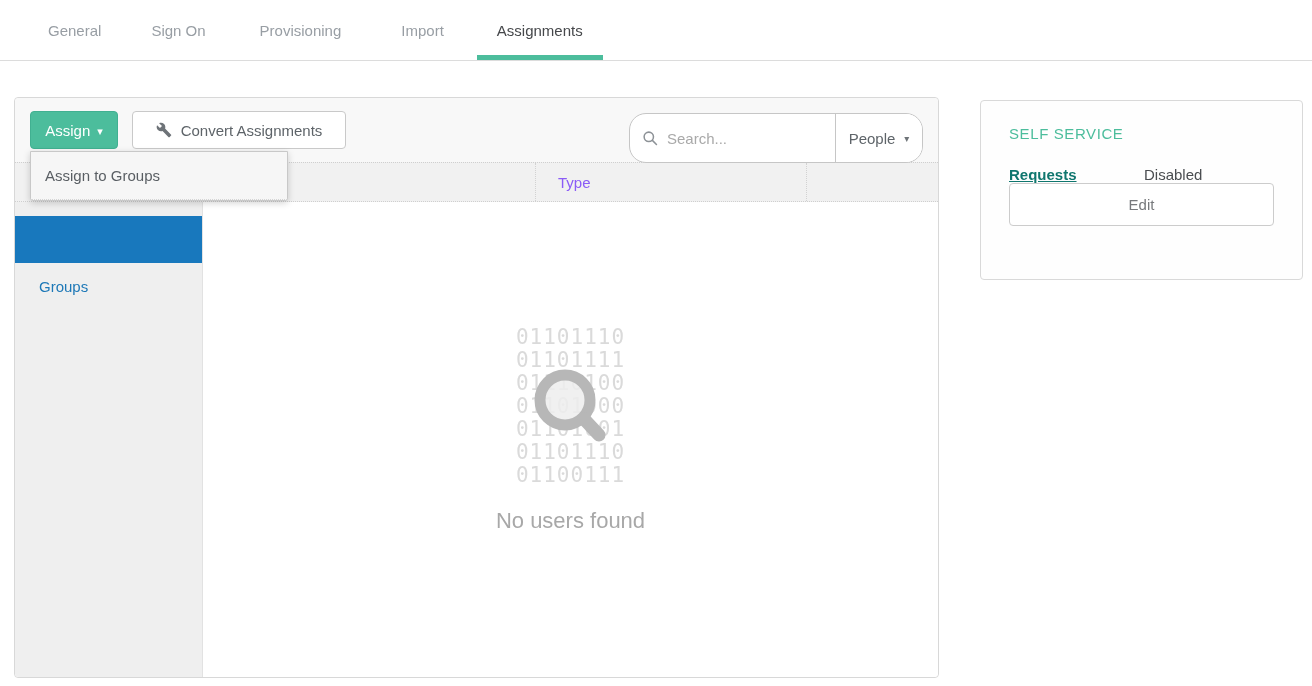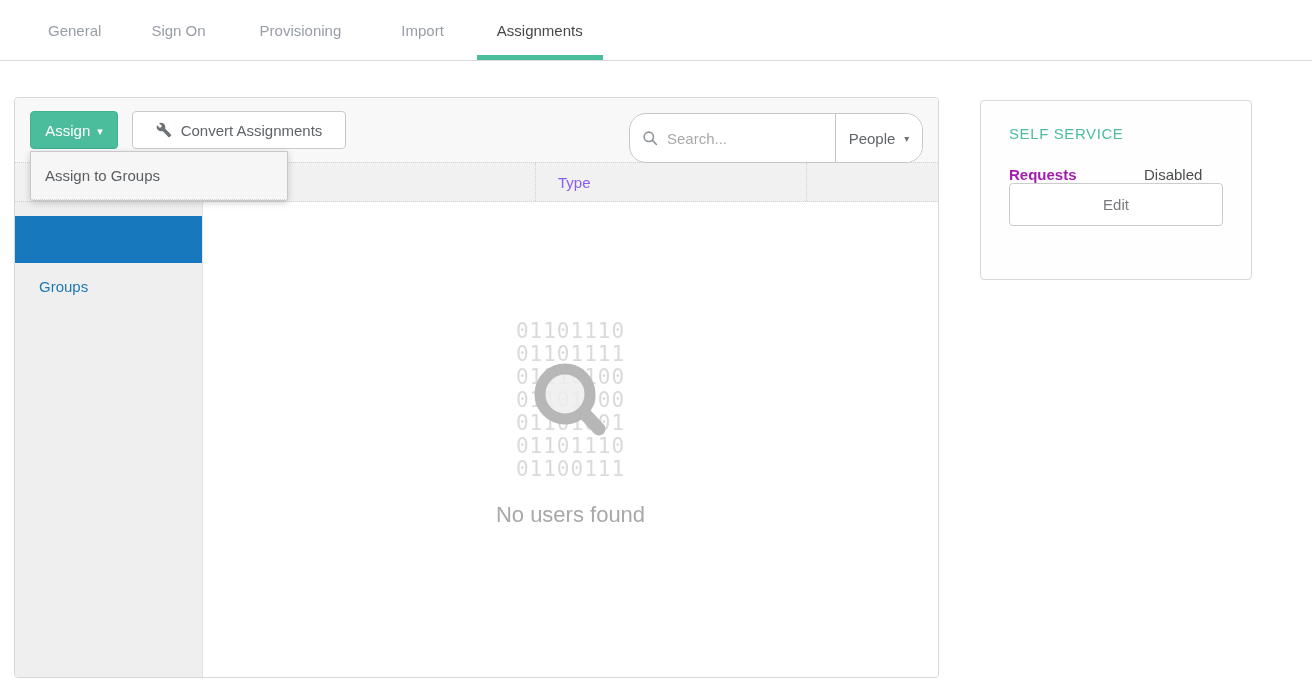--- a/index.html
+++ b/index.html
@@ -95,21 +95,21 @@
     border-radius: 0 0 0 4px; padding-top: 14px; flex: 0 0 auto;
   }
   .sidebar-item {
     height: 47px; display: flex; align-items: center; padding-left: 24px;
     font-size: 15px; cursor: pointer;
   }
   .sidebar-item.selected { background: var(--blue-selected, #1878bd); color: #fff; }
   .sidebar-item.link { color: var(--blue-link, #1d78b7); }
 
   .content { flex: 1; position: relative; background: #fff; border-radius: 0 0 4px 0; }
-  .empty-state { position: absolute; top: 118px; left: 0; right: 0; text-align: center; }
+  .empty-state { position: absolute; top: 124px; left: 0; right: 0; text-align: center; }
   .binary-block {
     font-family: "DejaVu Sans Mono", monospace;
     font-size: 21px; line-height: 23px; letter-spacing: 1px;
     color: #dadada; position: relative; display: inline-block;
   }
   .empty-magnifier {
     position: absolute; top: 28px; left: 50%; margin-left: -52px;
     width: 100px; height: 100px; pointer-events: none;
   }
   .no-users { margin-top: 21px; font-size: 22px; color: #a8a8a8; }
@@ -123,30 +123,30 @@
   .assign-menu .menu-item {
     height: 48px; display: flex; align-items: center; padding-left: 14px;
     font-size: 15px; color: #595e63; cursor: pointer;
   }
   .assign-menu .menu-item:first-child {
     background: #f6f6f6; border-bottom: 1px dotted #d5d5d5;
   }
 
   
   .self-service {
-    position: absolute; left: 980px; top: 100px; width: 272px; height: 180px;
+    position: absolute; left: 980px; top: 100px; width: 323px; height: 180px;
     border: 1px solid #d9d9d9; border-radius: 4px; background: #fefefe;
     padding: 24px 28px;
   }
   .ss-title {
     color: var(--green, #4cbd9c); font-size: 15px; letter-spacing: 0.6px;
     margin-bottom: 24px;
   }
   .ss-row { display: flex; font-size: 15px; align-items: center; }
-  .ss-label { font-weight: bold; color: #a21caf; width: 135px; }
+  .ss-label { font-weight: bold; color: #0f766e; width: 135px; text-decoration: underline; }
   .ss-value { color: #4a4d50; }
   .edit-btn {
     width: 100%; height: 43px;
     background: #fff; border: 1px solid #cccccc; border-radius: 4px;
     color: #77797c; font-size: 15px;
     display: flex; align-items: center; justify-content: center; cursor: pointer;
   }
 
   .icon-svg { display: block; }
 </style>

